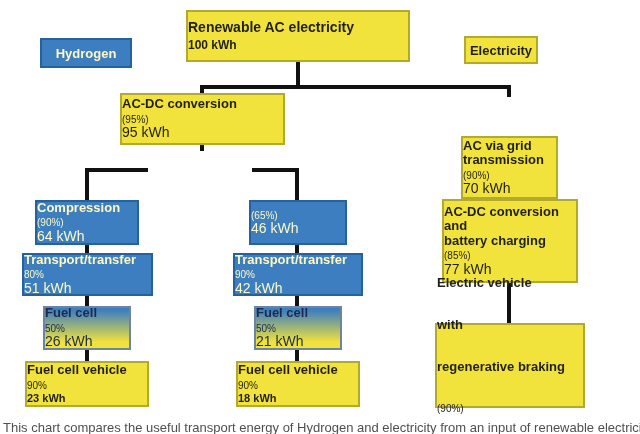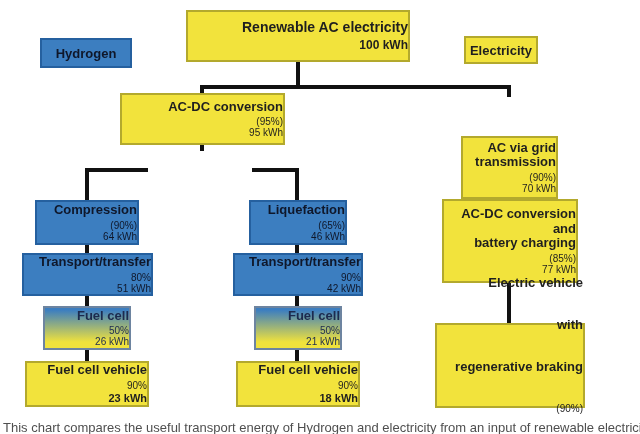--- a/index.html
+++ b/index.html
@@ -4,31 +4,31 @@
 <style>
   html,body{margin:0;padding:0;}
   body{
     width:640px;height:434px;position:relative;overflow:hidden;
     background:#ffffff;
     font-family:"Liberation Sans", sans-serif;
   }
   .canvas{position:absolute;inset:0;}
   .node{
     position:absolute;box-sizing:border-box;
-    display:flex;flex-direction:column;justify-content:center;align-items:flex-end;
+    display:flex;flex-direction:column;justify-content:center;align-items:flex-start;
     text-align:center;line-height:1.12;
   }
   .yellow{background:#f2e33c;border:2px solid #b3a92d;color:#1f1f1f;}
-  .blue{background:#3c7ec0;border:2px solid #25609f;color:#0f172a;}
+  .blue{background:#3c7ec0;border:2px solid #25609f;color:#fef9c3;}
   .grad-yb{background:linear-gradient(to bottom,#f0e23c 20%,#4a86c4 95%);border:2px solid #6d84a0;color:#1c2a4e;}
   .grad-by{background:linear-gradient(to bottom,#3c7ec0 5%,#f0e23c 85%);border:2px solid #6d84a0;color:#1c2a4e;}
   .t{font-weight:bold;font-size:13px;display:block;}
   .t-big{font-size:14px;}
   .pct{font-size:10px;margin-top:2px;display:block;}
-  .kwh{font-size:10px;display:block;}
+  .kwh{font-size:14px;display:block;}
   .kwh-med{font-size:12px;font-weight:bold;margin-top:3px;}
   .kwh-big{font-size:11px;font-weight:bold;margin-top:1px;}
   .legend{
     position:absolute;box-sizing:border-box;display:flex;justify-content:center;align-items:center;
     font-weight:bold;font-size:13px;
   }
   .line{position:absolute;background:#111111;}
   .caption{
     position:absolute;left:3px;top:420px;width:634px;
     font-size:13px;color:#4f4f4f;white-space:nowrap;
@@ -76,21 +76,20 @@
   </div>
 
 
   <div class="node blue" style="left:35px;top:200px;width:104px;height:45px;">
     <span class="t">Compression</span>
     <span class="pct">(90%)</span>
     <span class="kwh">64 kWh</span>
   </div>
 
   <div class="node blue" style="left:249px;top:200px;width:98px;height:45px;">
-    <span class="t">Liquefaction</span>
     <span class="pct">(65%)</span>
     <span class="kwh">46 kWh</span>
   </div>
 
   <div class="node blue" style="left:22px;top:253px;width:131px;height:43px;">
     <span class="t">Transport/transfer</span>
     <span class="pct">80%</span>
     <span class="kwh">51 kWh</span>
   </div>
 

